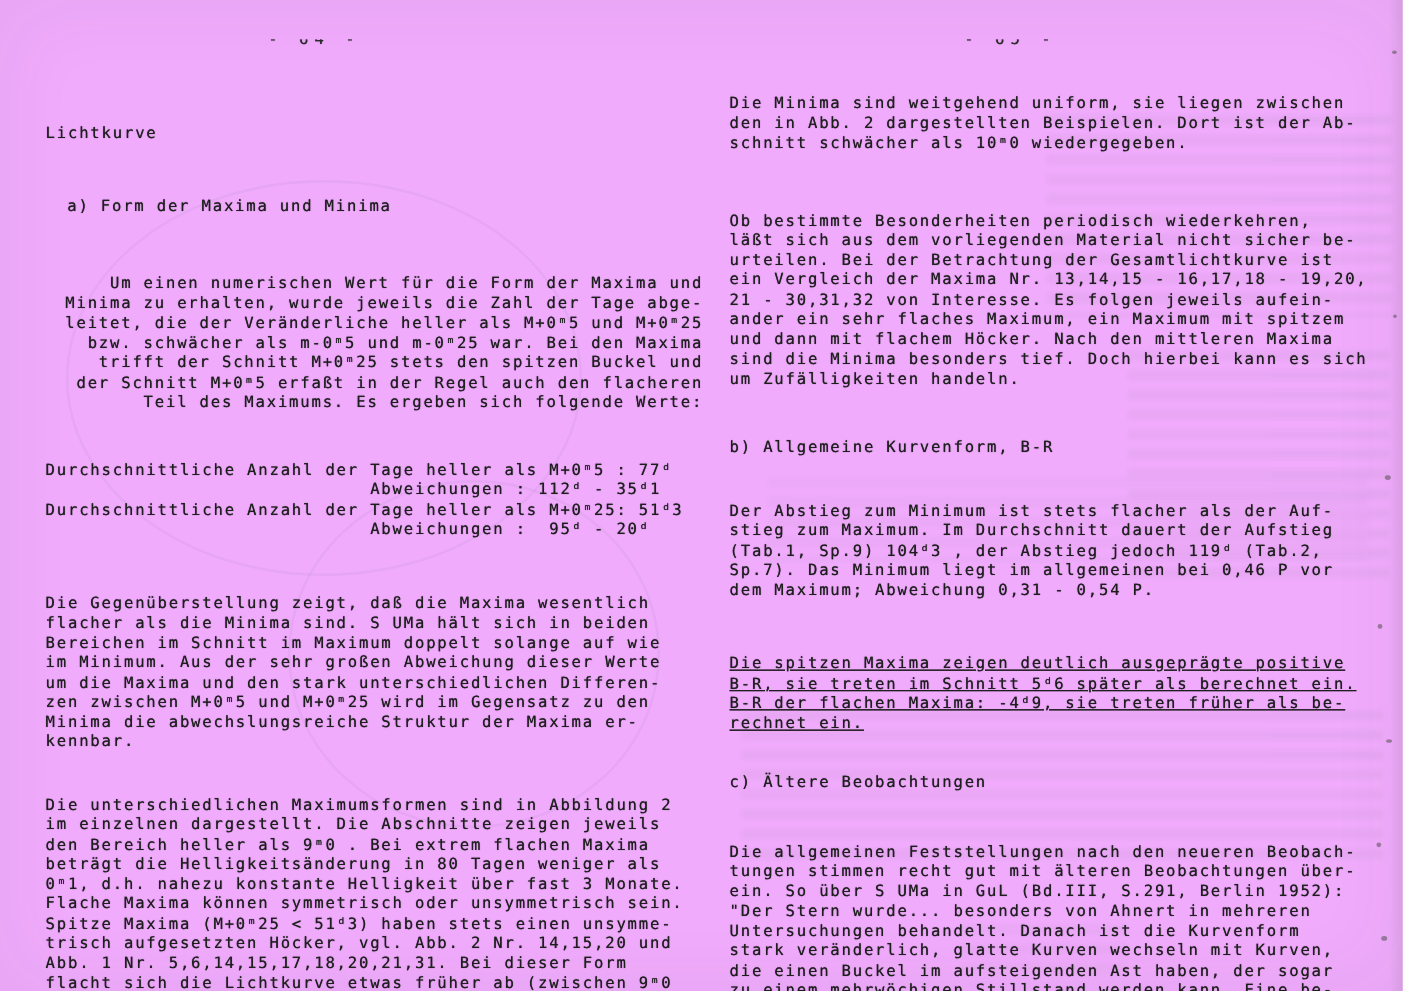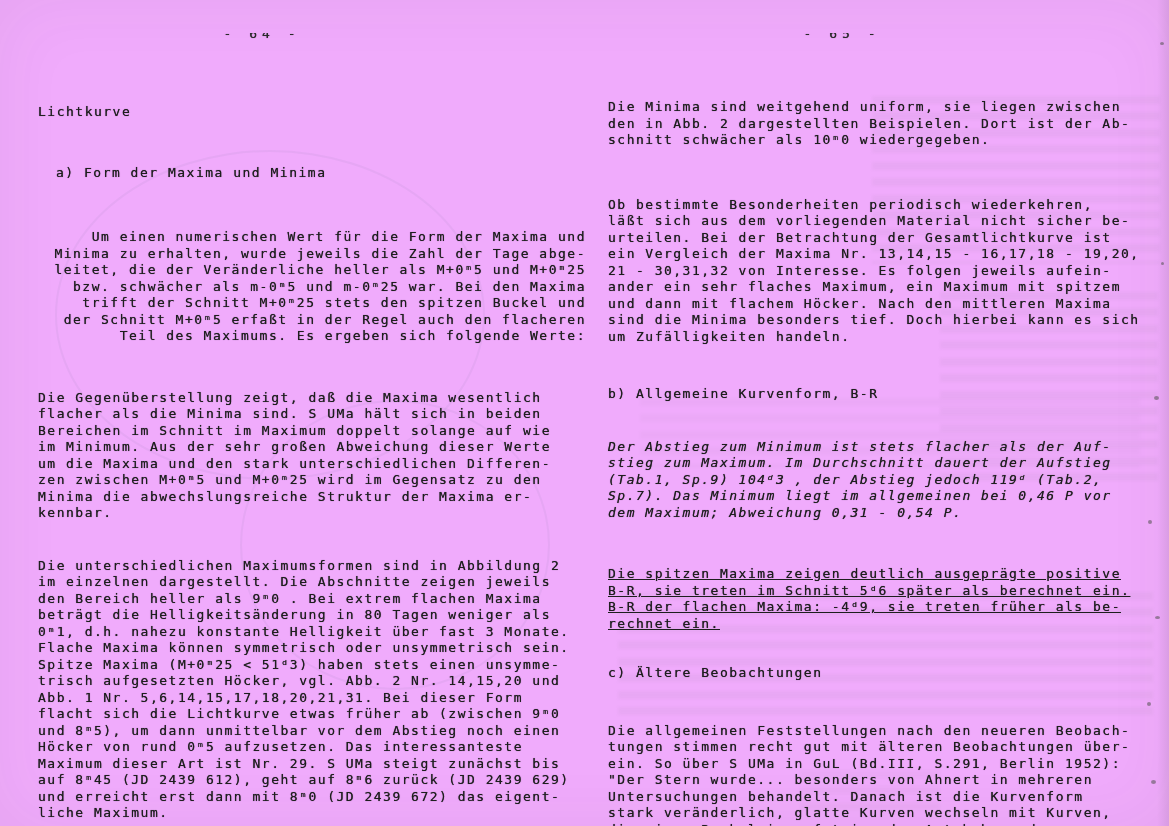--- a/index.html
+++ b/index.html
@@ -41,24 +41,24 @@
   .pagenum span { display: block; margin-top: -7px; }
 
   .l-title { margin-top: 25px; }
   .l-ha    { margin-top: 11px; margin-left: 18px; }
   .l-p1    { margin-top: 15px; text-align: right; }
   .l-t1    { margin-top: 7px; }
   .l-t2    { margin-top: 10px; }
   .l-p2    { margin-top: 12px; }
   .l-p3    { margin-top: 3px; }
 
-  .r-p1  { margin-top: 20px; }
+  .r-p1  { }
   .r-p2  { margin-top: 15px; }
   .r-hb  { margin-top: 8px; }
-  .r-p3  { margin-top: 3px; font-style: italic; }
+  .r-p3  { margin-top: 3px; }
   .r-p4  { margin-top: 12px; text-decoration: underline; }
   .r-hc  { }
   .r-p5  { margin-top: 8px; }
 
   
   .ghost {
     position: absolute; z-index: 1;
     background: repeating-linear-gradient(
       180deg,
       rgba(105,105,110,0.10) 0px, rgba(105,105,110,0.10) 8px,
@@ -126,20 +126,24 @@
     <div class="pagenum"><span>- 64 -</span></div>
     <div class="l-title">Lichtkurve</div>
     <div class="l-ha">a) Form der Maxima und Minima</div>
     <div class="l-p1">Um einen numerischen Wert für die Form der Maxima und
 Minima zu erhalten, wurde jeweils die Zahl der Tage abge-
 leitet, die der Veränderliche heller als M+0ᵐ5 und M+0ᵐ25
 bzw. schwächer als m-0ᵐ5 und m-0ᵐ25 war. Bei den Maxima
 trifft der Schnitt M+0ᵐ25 stets den spitzen Buckel und
 der Schnitt M+0ᵐ5 erfaßt in der Regel auch den flacheren
 Teil des Maximums. Es ergeben sich folgende Werte:</div>
+    <div class="l-t1">Durchschnittliche Anzahl der Tage heller als M+0ᵐ5 : 77ᵈ
+                             Abweichungen : 112ᵈ - 35ᵈ1
+Durchschnittliche Anzahl der Tage heller als M+0ᵐ25: 51ᵈ3
+                             Abweichungen :  95ᵈ - 20ᵈ</div>
     <div class="l-p2">Die Gegenüberstellung zeigt, daß die Maxima wesentlich
 flacher als die Minima sind. S UMa hält sich in beiden
 Bereichen im Schnitt im Maximum doppelt solange auf wie
 im Minimum. Aus der sehr großen Abweichung dieser Werte
 um die Maxima und den stark unterschiedlichen Differen-
 zen zwischen M+0ᵐ5 und M+0ᵐ25 wird im Gegensatz zu den
 Minima die abwechslungsreiche Struktur der Maxima er-
 kennbar.</div>
     <div class="l-p3">Die unterschiedlichen Maximumsformen sind in Abbildung 2
 im einzelnen dargestellt. Die Abschnitte zeigen jeweils

